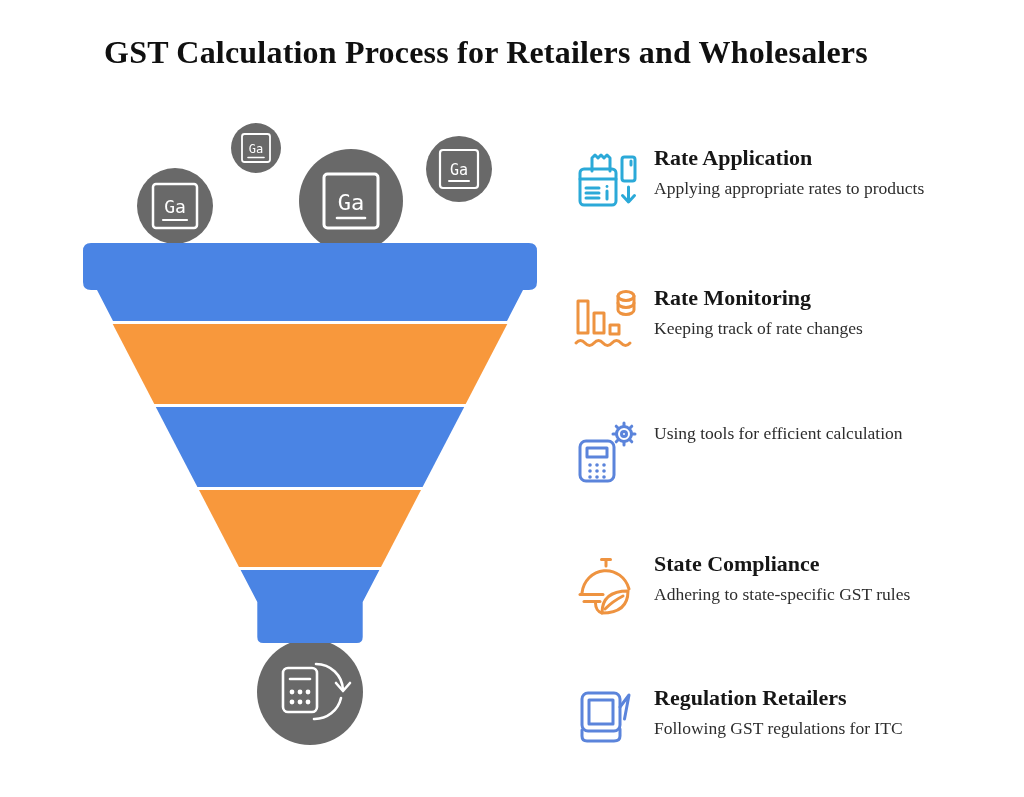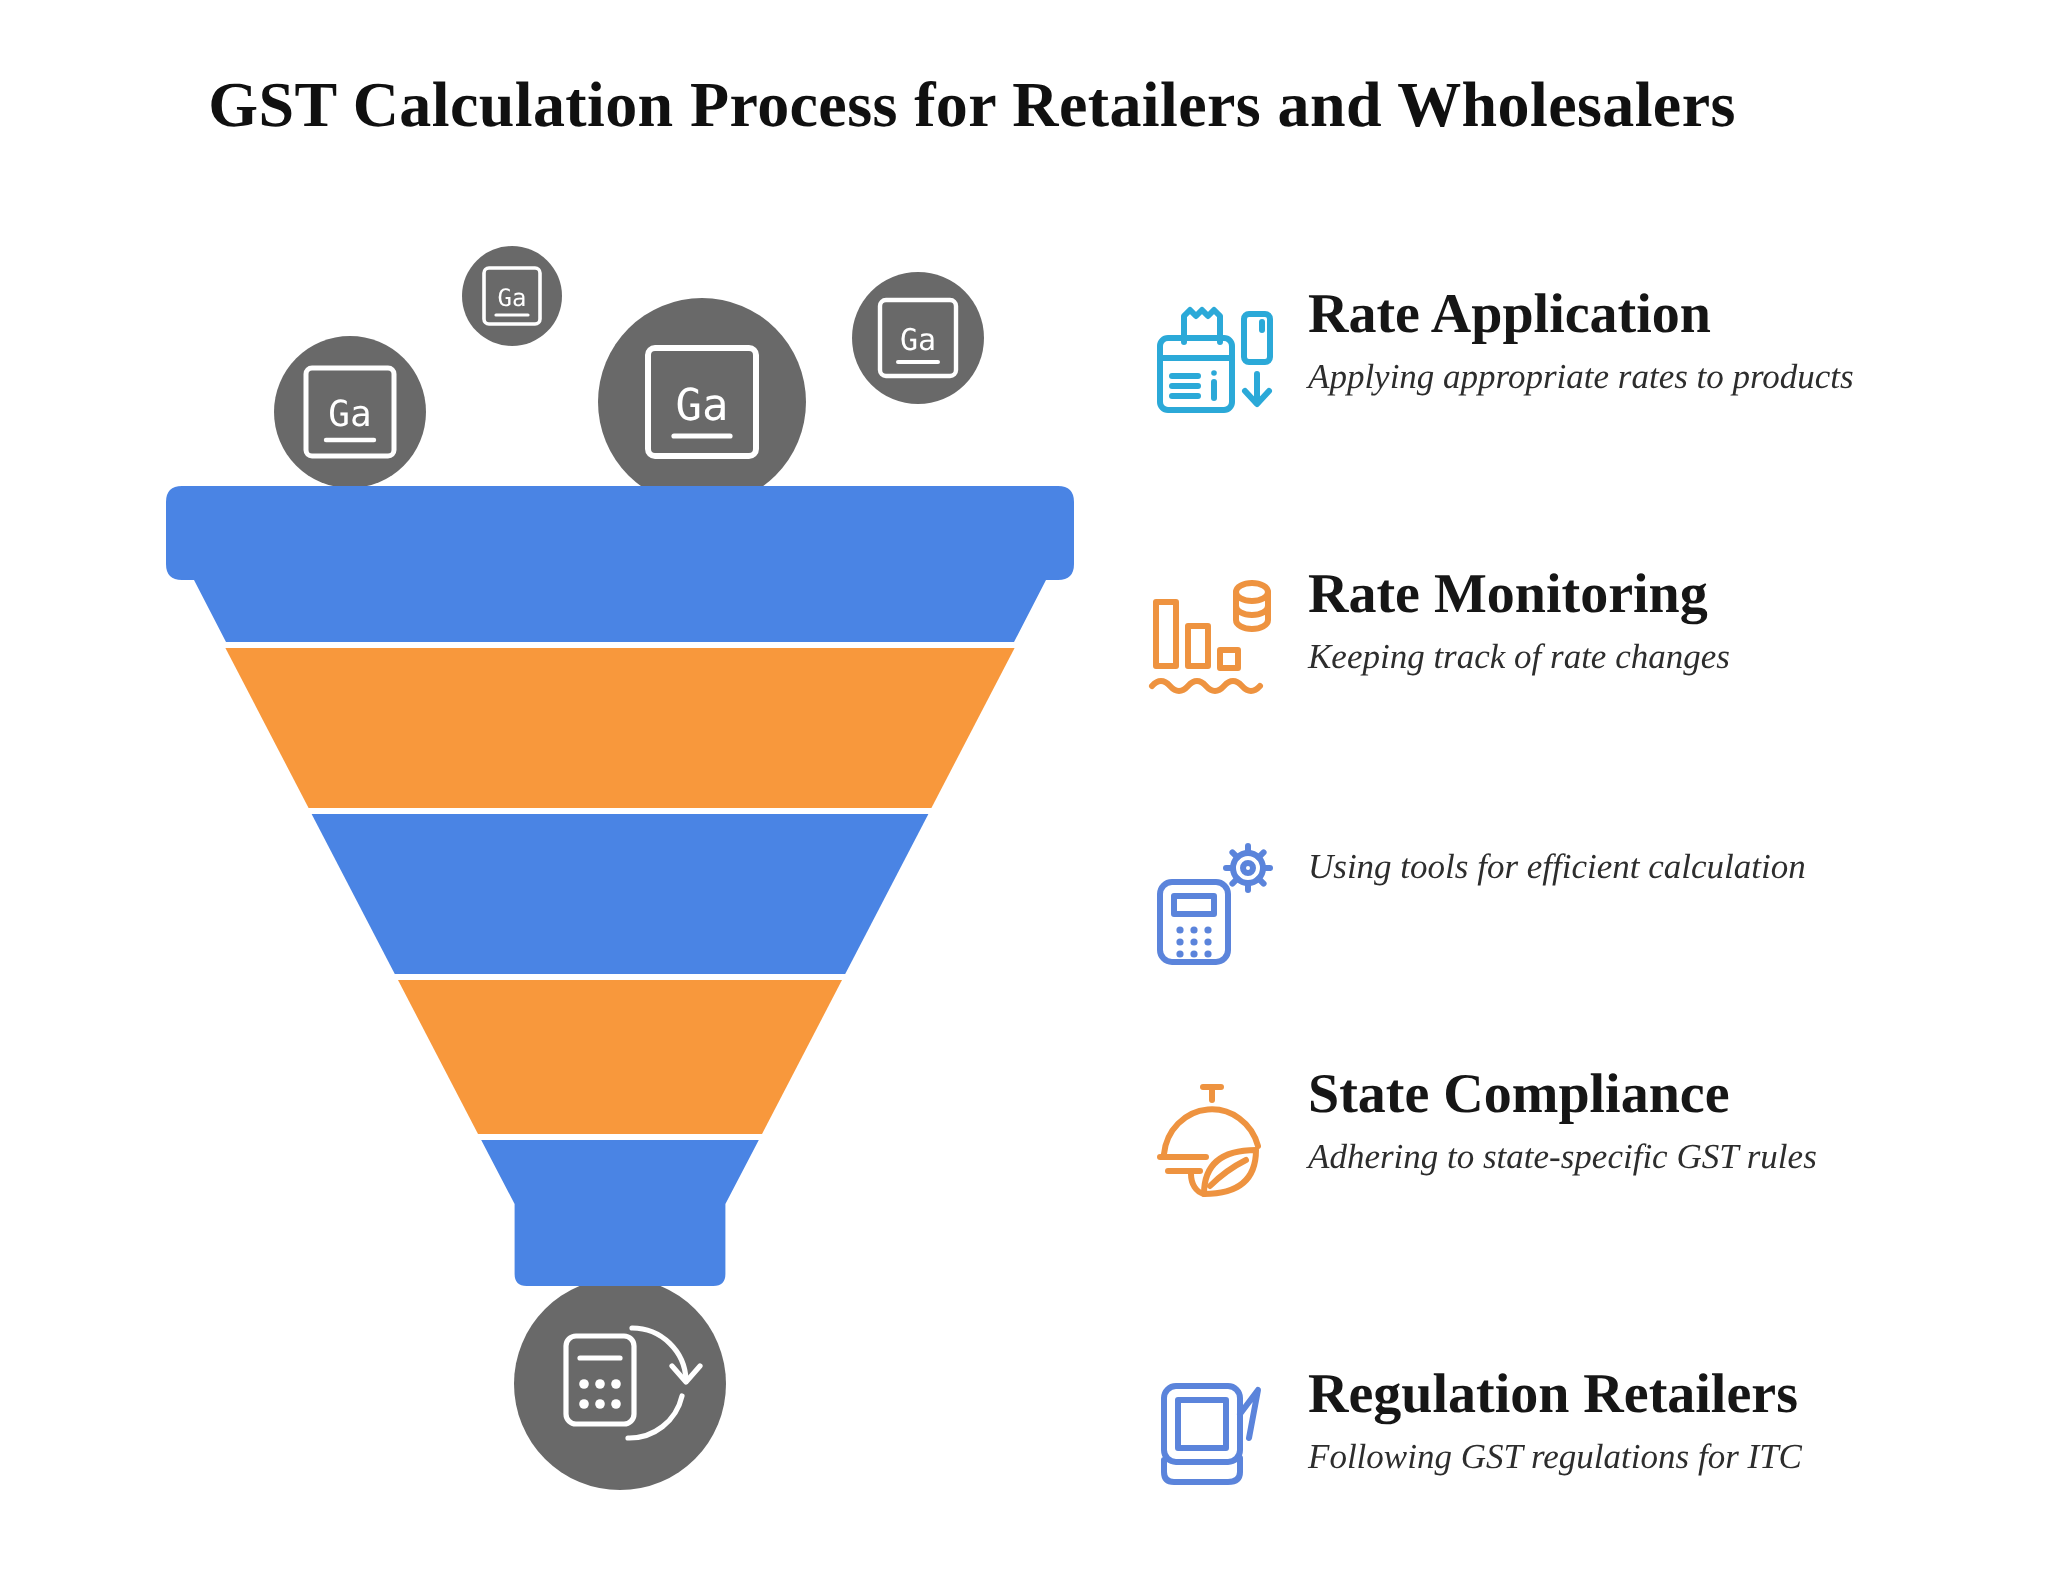--- a/index.html
+++ b/index.html
@@ -9,22 +9,22 @@
   }
   .title{
     position:absolute;top:34px;left:0;width:972px;text-align:center;
     font-size:32px;font-weight:bold;color:#101010;letter-spacing:.2px;margin:0;
   }
   .funnel-layer{position:absolute;left:0;top:0;}
   .steps{position:absolute;left:572px;top:0;width:420px;}
   .step-row{position:absolute;left:0;display:flex;align-items:flex-start;}
   .step-row .icon-wrap{width:68px;height:68px;flex:0 0 68px;margin-top:7px;}
   .step-text{margin-left:14px;padding-top:4px;}
-  .step-title{font-size:28px;font-weight:bold;color:#161616;line-height:31px;margin:0;}
-  .step-desc{font-size:17.5px;color:#2d2d2d;line-height:22px;margin:4px 0 0 0;font-style:italic;}
+  .step-title{font-size:22px;font-weight:bold;color:#161616;line-height:31px;margin:0;}
+  .step-desc{font-size:17.5px;color:#2d2d2d;line-height:22px;margin:4px 0 0 0;}
   .ga-square{fill:none;stroke:#ffffff;}
   .ga-text{fill:#ffffff;font-family:"DejaVu Sans Mono", monospace;font-weight:500;text-anchor:middle;}
   .ga-line{stroke:#ffffff;stroke-linecap:round;}
   .ic{fill:none;stroke-linecap:round;stroke-linejoin:round;}
 </style>
 </head>
 <body>
 
 <h1 class="title">GST Calculation Process for Retailers and Wholesalers</h1>
 
@@ -159,21 +159,21 @@
           <line x1="52" y1="5.5" x2="52" y2="2"></line>
           <line x1="57.3" y1="7.7" x2="59.8" y2="5.2"></line>
         </g>
       </svg>
     </div>
     <div class="step-text">
       <p class="step-desc">Using tools for efficient calculation</p>
     </div>
   </div>
 
-  <div class="step-row" style="top:528px">
+  <div class="step-row" style="top:544px">
     <div class="icon-wrap">
       <svg width="68" height="68" viewBox="0 0 68 68">
         <g class="ic" stroke="#EE9340" stroke-width="3">
           <line x1="34" y1="9" x2="34" y2="15"></line>
           <line x1="29.5" y1="8.5" x2="38.5" y2="8.5"></line>
           <path d="M 10,42 A 24,25 0 0 1 57,38"></path>
           <line x1="8" y1="43.5" x2="31" y2="43.5"></line>
           <line x1="12" y1="50.5" x2="28" y2="50.5"></line>
           <path d="M 30,62 C 30,48 38,40 56,40 C 56,54 48,62 30,62 Z"></path>
           <path d="M 33,58 C 39,52 45,48 51,45"></path>

